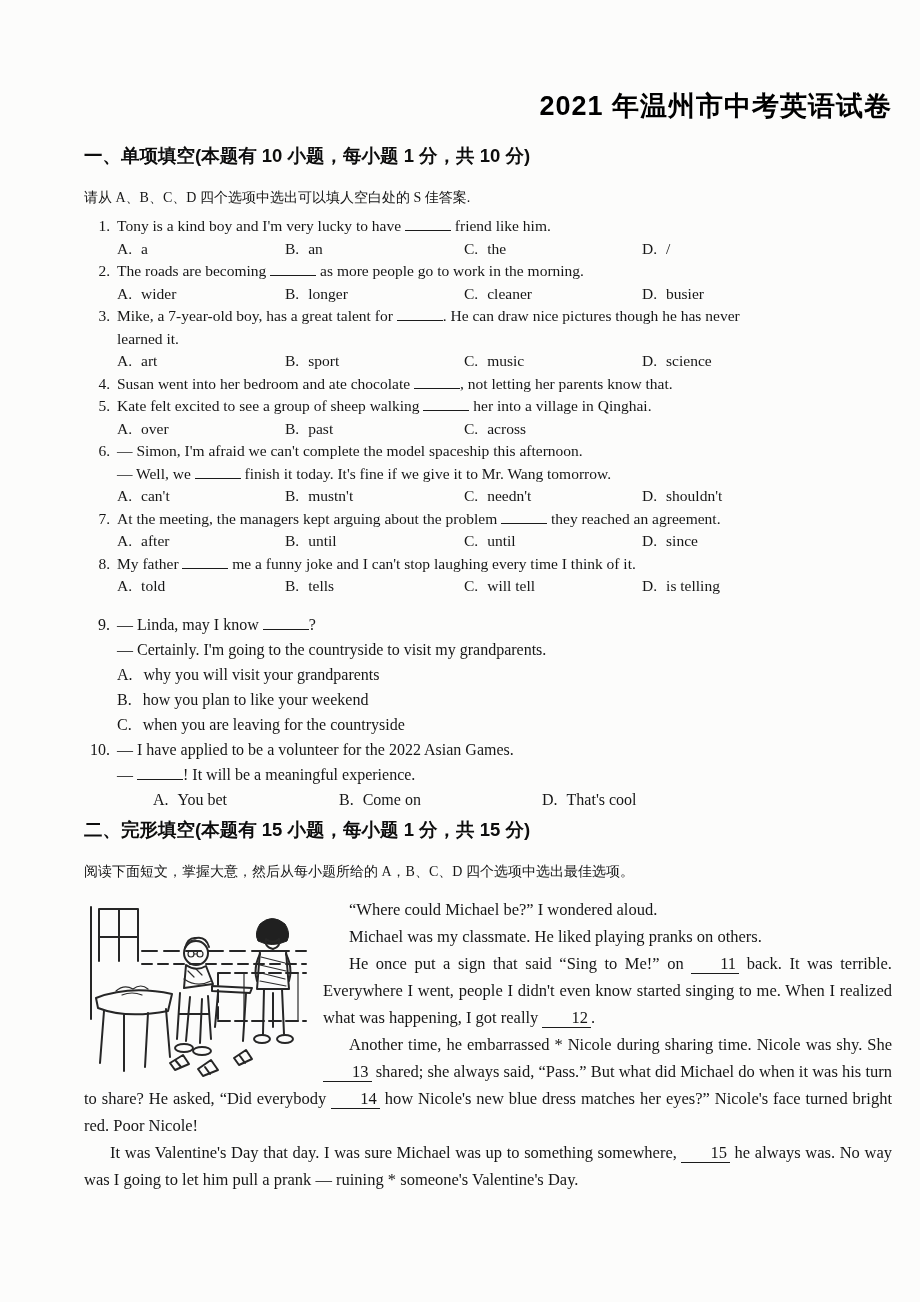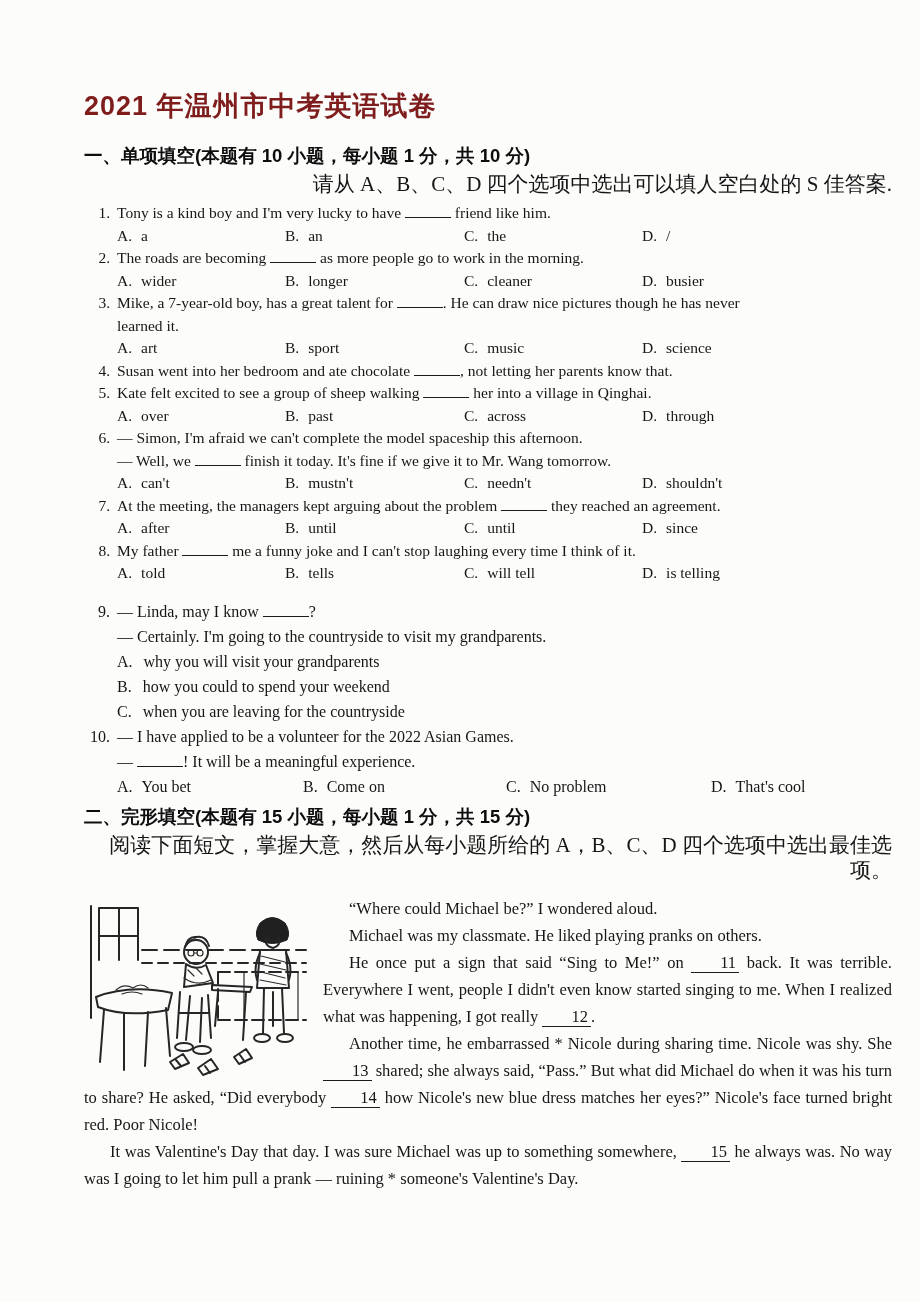--- a/index.html
+++ b/index.html
@@ -6,45 +6,45 @@
   html, body { margin: 0; padding: 0; }
   body {
     width: 920px; height: 1302px;
     background: #fcfcfb;
     color: #161616;
     font-family: "Liberation Serif", "DejaVu Serif", serif;
     overflow: hidden;
   }
   .sheet { width: 920px; padding: 88px 28px 0 84px; }
   .title {
-    text-align: left;
+    text-align: right;
     font-family: "Liberation Sans", "DejaVu Sans", sans-serif;
     font-weight: bold;
     font-size: 27px;
     letter-spacing: 1px;
     margin: 0 0 20px 0;
-    color: #7f1d1d;
+    color: #000000;
   }
   .sec-head {
     font-family: "Liberation Sans", "DejaVu Sans", sans-serif;
     font-weight: bold;
     font-size: 18.5px;
     line-height: 24px;
     margin: 0;
     color: #0d0d0d;
   }
-  .instr { font-size: 21px; line-height: 25px; margin: 4px 0 5px 0; text-align: right; }
+  .instr { font-size: 14px; line-height: 25px; margin: 17px 0 5px 0; }
   
   .q { position: relative; padding-left: 33px; font-size: 15.5px; line-height: 22.5px; }
   .q.tall { font-size: 16px; line-height: 25px; }
   .q.gap { margin-top: 14px; }
   .qnum { position: absolute; left: 0; top: 0; width: 26px; text-align: right; }
   .line { white-space: normal; }
   .opts { display: grid; grid-template-columns: 168px 179px 178px 1fr; }
-  .q.tall .opts { grid-template-columns: 186px 203px 205px 1fr; }
+  .q.tall .opts { grid-template-columns: 186px 203px 205px 1fr; margin-left: 36px; }
   .opt { white-space: nowrap; }
   .olabel { margin-right: 9px; }
   .opt-stack .olabel { margin-right: 11px; }
   
   .blank {
     display: inline-block; width: 46px; height: 13px;
     border-bottom: 1.5px solid #1b1b1b;
   }
   .nblank {
     display: inline-block; min-width: 46px; text-align: center;
@@ -105,21 +105,20 @@
         <span class="qnum">4.</span>
         <div class="line">Susan went into her bedroom and ate chocolate <span class="blank"></span>, not letting her parents know that.</div>
       </div>
       <div class="q">
         <span class="qnum">5.</span>
         <div class="line">Kate felt excited to see a group of sheep walking <span class="blank"></span> her into a village in Qinghai.</div>
         <div class="opts">
           <span class="opt"><span class="olabel">A.</span><span>over</span></span>
           <span class="opt"><span class="olabel">B.</span><span>past</span></span>
           <span class="opt"><span class="olabel">C.</span><span>across</span></span>
-          <span class="opt"><span class="olabel">D.</span><span>through</span></span>
         </div>
       </div>
       <div class="q">
         <span class="qnum">6.</span>
         <div class="line">— Simon, I'm afraid we can't complete the model spaceship this afternoon.</div>
         <div class="line">— Well, we <span class="blank"></span> finish it today. It's fine if we give it to Mr. Wang tomorrow.</div>
         <div class="opts">
           <span class="opt"><span class="olabel">A.</span><span>can't</span></span>
           <span class="opt"><span class="olabel">B.</span><span>mustn't</span></span>
           <span class="opt"><span class="olabel">C.</span><span>needn't</span></span>
@@ -144,31 +143,30 @@
           <span class="opt"><span class="olabel">B.</span><span>tells</span></span>
           <span class="opt"><span class="olabel">C.</span><span>will tell</span></span>
           <span class="opt"><span class="olabel">D.</span><span>is telling</span></span>
         </div>
       </div>
       <div class="q tall gap">
         <span class="qnum">9.</span>
         <div class="line">— Linda, may I know <span class="blank"></span>?</div>
         <div class="line">— Certainly. I'm going to the countryside to visit my grandparents.</div>
         <div class="line opt-stack"><span class="olabel">A.</span><span>why you will visit your grandparents</span></div>
-        <div class="line opt-stack"><span class="olabel">B.</span><span>how you could to spend your weekend</span></div>
+        <div class="line opt-stack"><span class="olabel">B.</span><span>how you plan to like your weekend</span></div>
         <div class="line opt-stack"><span class="olabel">C.</span><span>when you are leaving for the countryside</span></div>
       </div>
       <div class="q tall">
         <span class="qnum">10.</span>
         <div class="line">— I have applied to be a volunteer for the 2022 Asian Games.</div>
         <div class="line">— <span class="blank"></span>! It will be a meaningful experience.</div>
         <div class="opts">
           <span class="opt"><span class="olabel">A.</span><span>You bet</span></span>
           <span class="opt"><span class="olabel">B.</span><span>Come on</span></span>
-          <span class="opt"><span class="olabel">C.</span><span>No problem</span></span>
           <span class="opt"><span class="olabel">D.</span><span>That's cool</span></span>
         </div>
       </div>
     </div>
 
   <div class="sec-head sec2">二、完形填空(本题有 15 小题，每小题 1 分，共 15 分)</div>
   <div class="instr">阅读下面短文，掌握大意，然后从每小题所给的 A，B、C、D 四个选项中选出最佳选项。</div>
 
   <div class="cloze">
     <svg class="illustration" viewBox="0 0 226 184" xmlns="http://www.w3.org/2000/svg">

